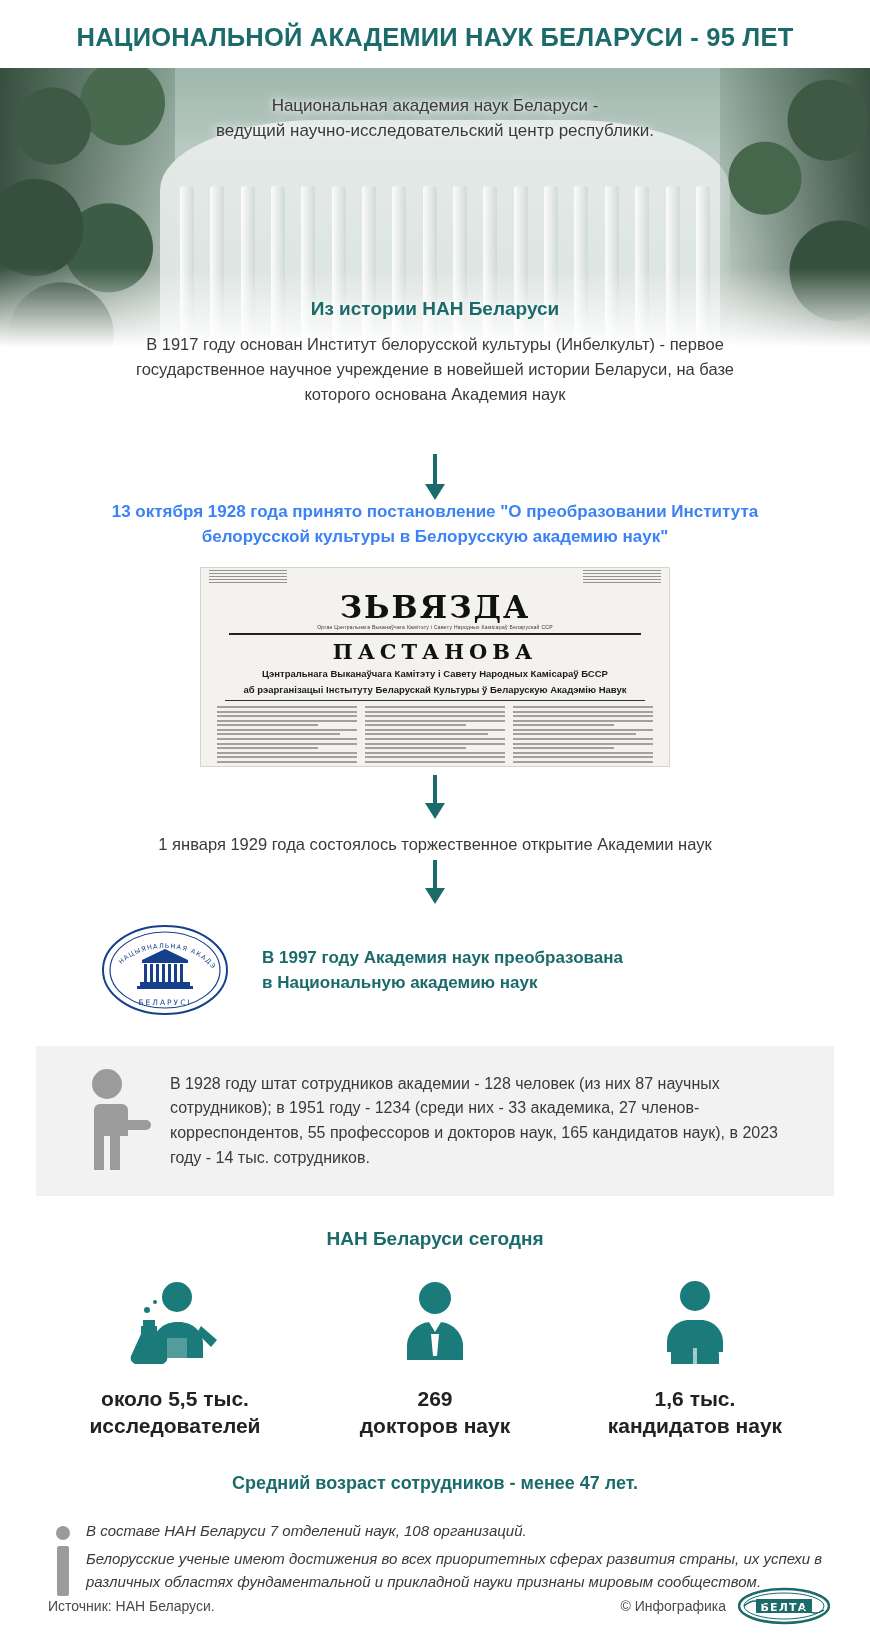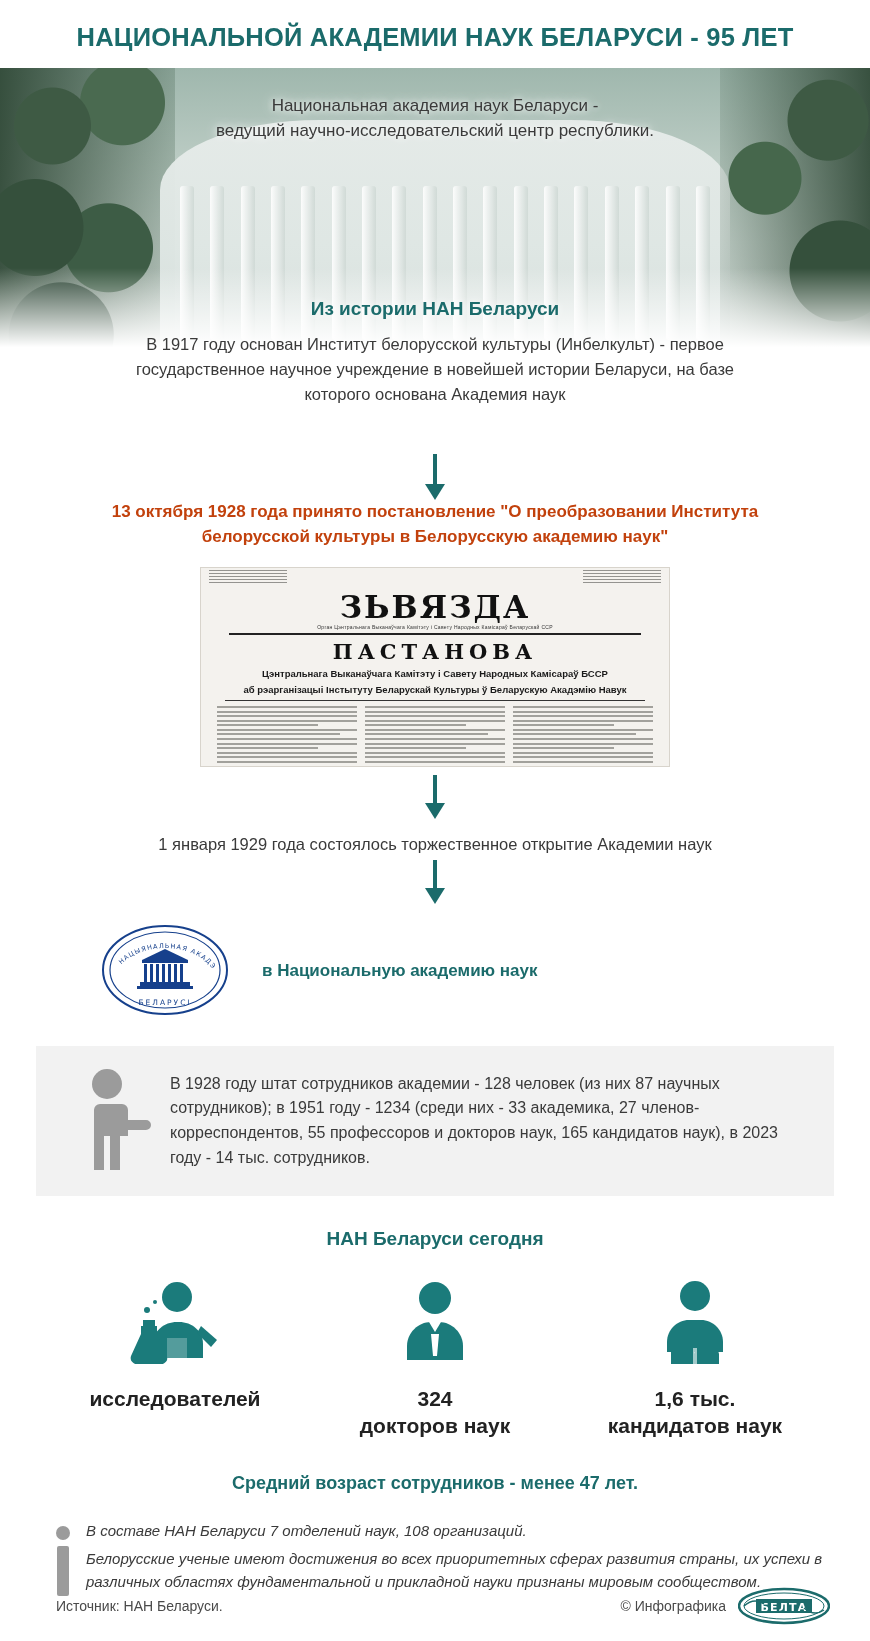--- a/index.html
+++ b/index.html
@@ -128,21 +128,21 @@
   .arrow-down {
     width: 100%;
     display: flex;
     justify-content: center;
     align-items: center;
   }
   .arrow-down svg { display:block; }
 
   .decree {
     text-align: center;
-    color: #c2410c;
+    color: #3b82f6;
     font-weight: bold;
     font-size: 17px;
     line-height: 1.45;
     padding: 0 80px;
   }
 
   
   .newspaper-wrap {
     display:flex; justify-content:center;
     margin-top: 18px;
@@ -248,21 +248,21 @@
   
   .note {
     display:flex; margin: 26px 40px 0; align-items:flex-start;
   }
   .note-icon { width: 46px; flex:none; display:flex; justify-content:center; padding-top: 4px; }
   .note-text { font-size: 15px; line-height: 1.5; color:#3a3a3a; font-style: italic; }
   .note-text p { margin-bottom: 6px; }
 
   
   .footer {
-    position:absolute; left:16px; right:0; bottom: 0; height: 60px;
+    position:absolute; left:8px; right:0; bottom: 0; height: 60px;
     display:flex; align-items:center; justify-content: space-between;
     padding: 0 40px 10px;
   }
   .source { font-size: 14px; color:#4a4a4a; }
   .credit { display:flex; align-items:center; gap: 12px; }
   .credit-text { font-size: 14px; color:#4a4a4a; }
   .belta {
     width: 92px; height: 38px; position: relative;
   }
 </style>
@@ -428,20 +428,21 @@
             <rect x="47" y="66" width="56" height="3"></rect>
           </g>
           <path id="emb-top" d="M 26,52 A 52,36 0 0 1 124,52" fill="none"></path>
           <text font-size="6.5" fill="#16408c" font-family="DejaVu Sans, sans-serif" letter-spacing="1.1">
             <textPath href="#emb-top" startOffset="8%">НАЦЫЯНАЛЬНАЯ АКАДЭМІЯ НАВУК</textPath>
           </text>
           <text x="75" y="85" font-size="7.5" fill="#16408c" text-anchor="middle" font-family="DejaVu Sans, sans-serif" letter-spacing="2">БЕЛАРУСІ</text>
         </svg>
       </div>
       <div class="text-1997">
+        <div>В 1997 году Академия наук преобразована</div>
         <div>в Национальную академию наук</div>
       </div>
     </div>
 
     <div class="staff-card">
       <div class="staff-icon">
         <svg width="92" height="110" viewBox="0 0 92 110" aria-hidden="true">
           <circle cx="44" cy="18" r="15" fill="#9b9b9b"></circle>
           <path d="M29 38 h30 a6 6 0 0 1 6 6 v10 h18 a5 5 0 0 1 0 10 h-18 v6 h-8 v34 h-10 V70 h-6 v34 h-10 V44 a6 6 0 0 1 6 -6 z" fill="#9b9b9b"></path>
         </svg>
@@ -459,35 +460,36 @@
             <path d="M26 78 v-14 c0-13 11-22 24-22 h2 c13 0 24 9 24 22 v14 z" fill="#1b7b7b"></path>
             <path d="M14 46 h16 v8 l10 22 a6 6 0 0 1 -6 8 H10 a6 6 0 0 1 -6 -8 l10 -22 z" fill="#1b7b7b"></path>
             <rect x="16" y="40" width="12" height="6" fill="#1b7b7b"></rect>
             <circle cx="20" cy="30" r="3" fill="#1b7b7b"></circle>
             <circle cx="28" cy="22" r="2" fill="#1b7b7b"></circle>
             <path d="M74 46 l16 14 -6 7 -14 -14 z" fill="#1b7b7b"></path>
             <rect x="40" y="58" width="20" height="22" fill="#ffffff" opacity=".25"></rect>
           </svg>
         </div>
         <div class="stat-value">
+          <div>около 5,5 тыс.</div>
           <div>исследователей</div>
         </div>
       </div>
 
       <div class="stat">
         <div class="stat-icon">
           <svg width="96" height="92" viewBox="0 0 96 92" aria-hidden="true">
             <circle cx="48" cy="18" r="16" fill="#1b7b7b"></circle>
             <path d="M20 80 v-14 c0-13 11-24 24-24 h8 c13 0 24 11 24 24 v14 z" fill="#1b7b7b"></path>
             <path d="M42 42 l6 10 6 -10 z" fill="#ffffff"></path>
             <path d="M44 54 h8 l-2 22 h-4 z" fill="#ffffff"></path>
           </svg>
         </div>
         <div class="stat-value">
-          <div>324</div>
+          <div>269</div>
           <div>докторов наук</div>
         </div>
       </div>
 
       <div class="stat">
         <div class="stat-icon">
           <svg width="96" height="92" viewBox="0 0 96 92" aria-hidden="true">
             <circle cx="48" cy="16" r="15" fill="#1b7b7b"></circle>
             <path d="M20 72 v-10 c0-12 10-22 22-22 h12 c12 0 22 10 22 22 v10 z" fill="#1b7b7b"></path>
             <path d="M24 70 h20 c2 0 4 2 4 4 v10 h-24 z" fill="#1b7b7b"></path>

